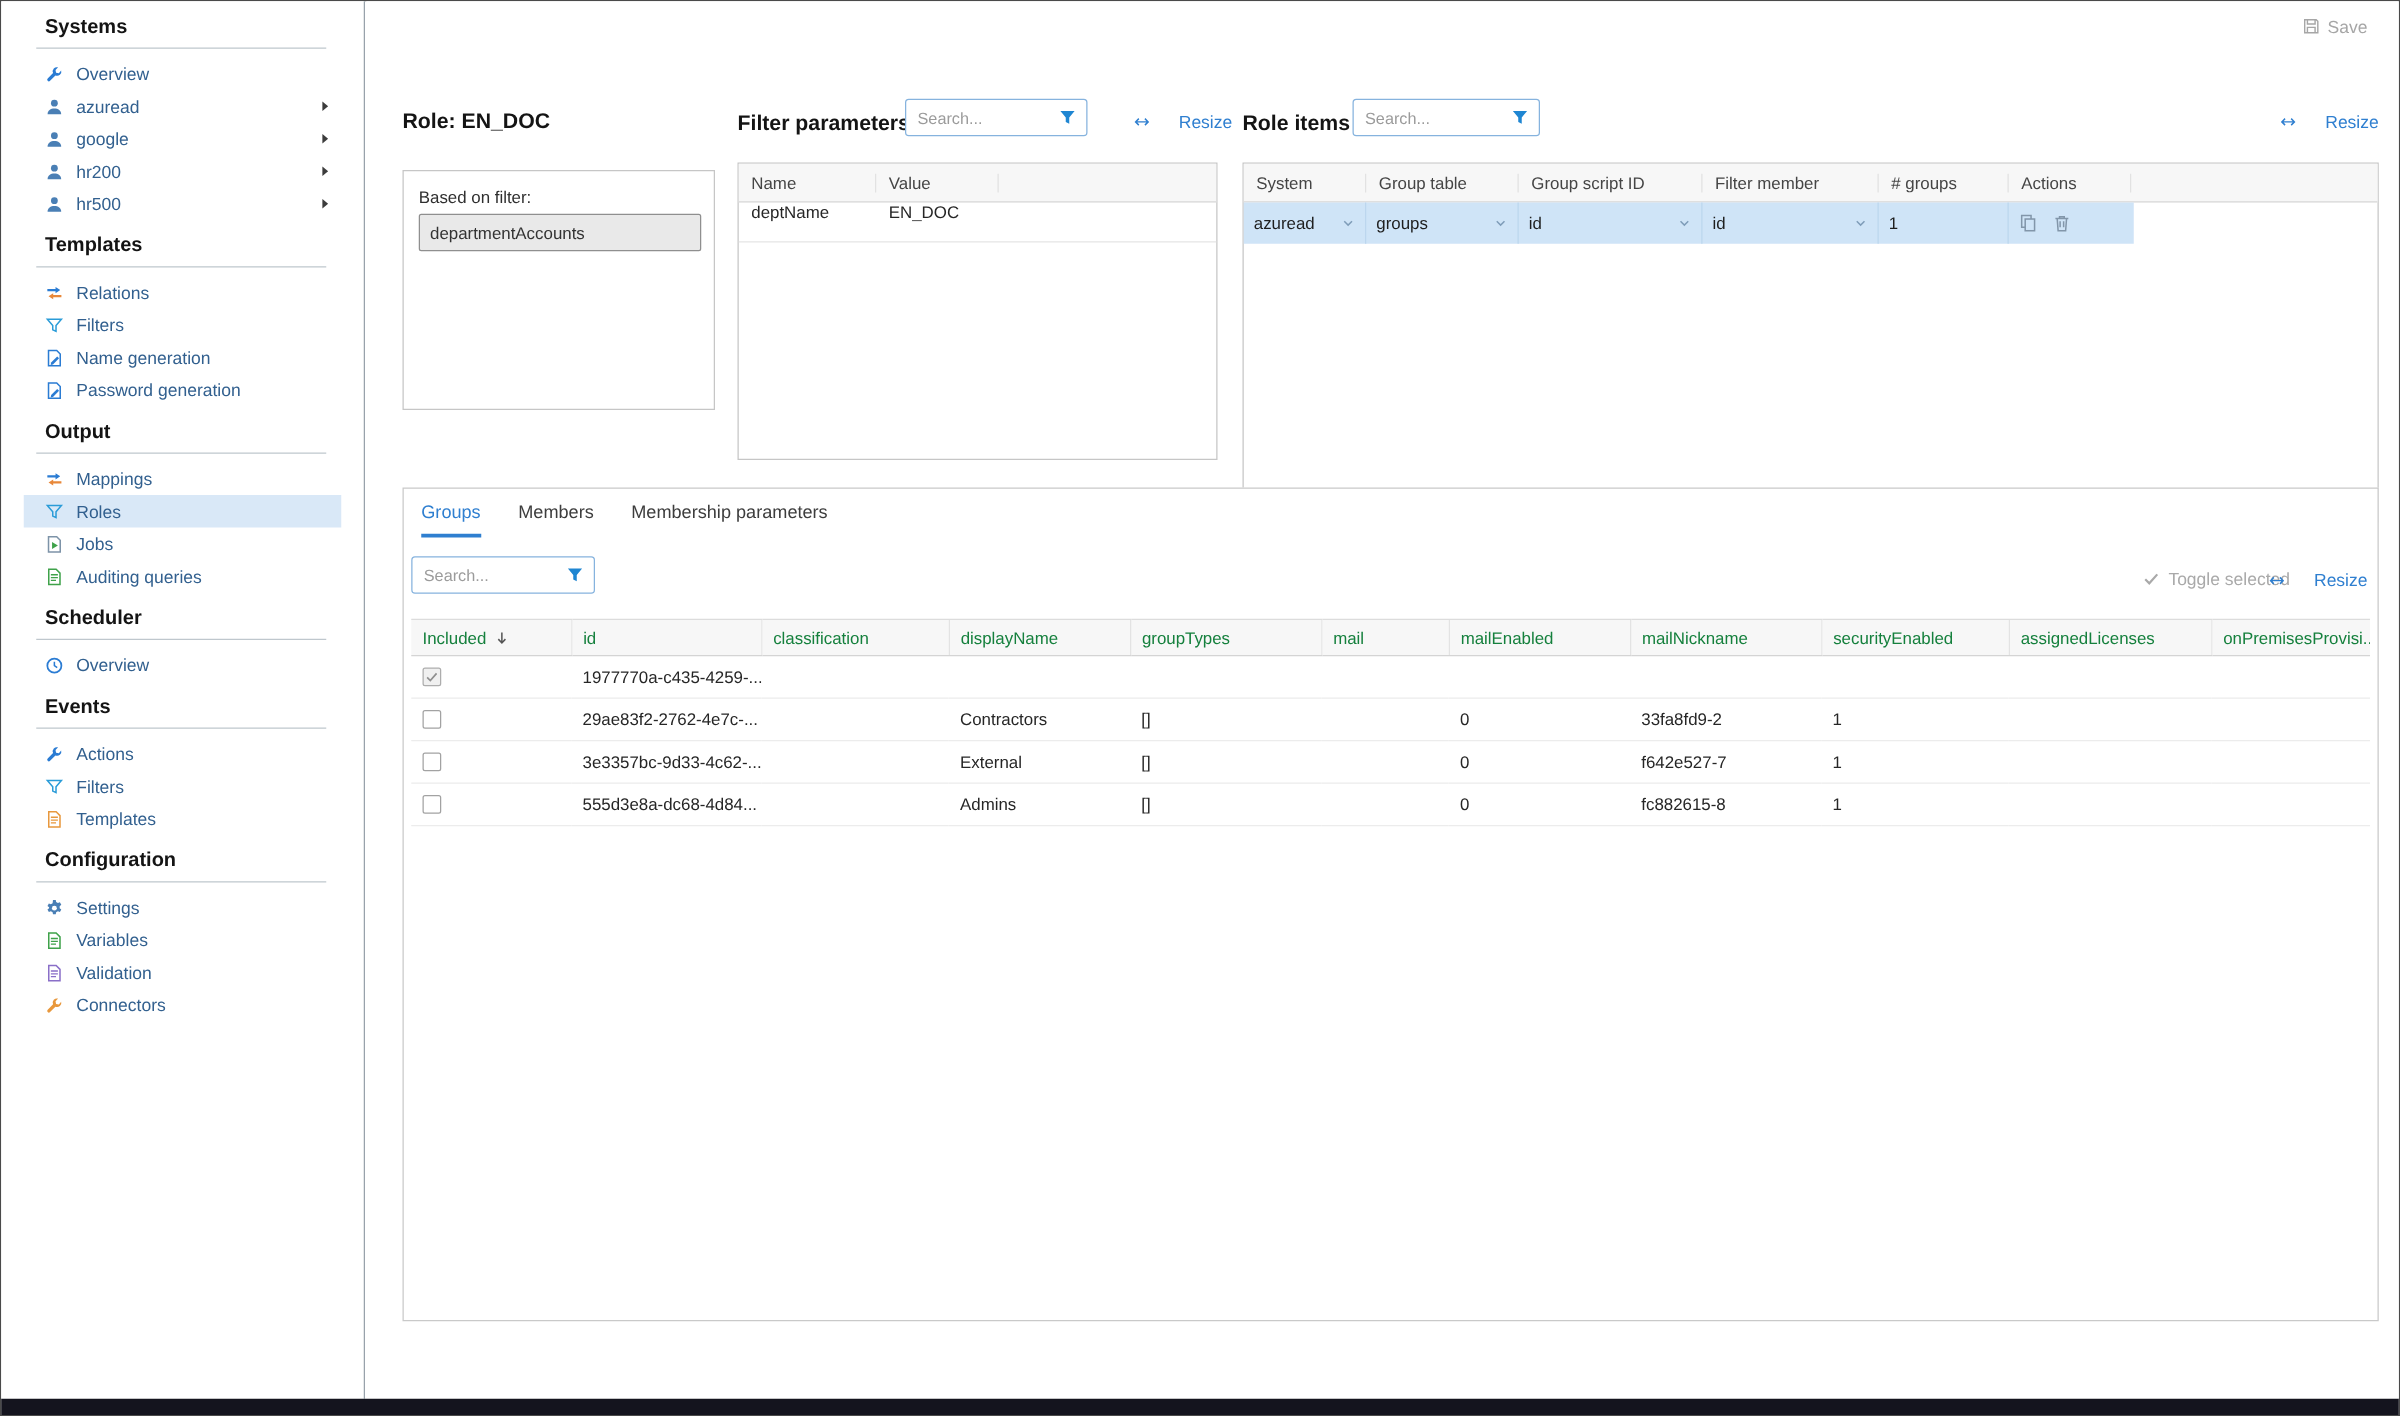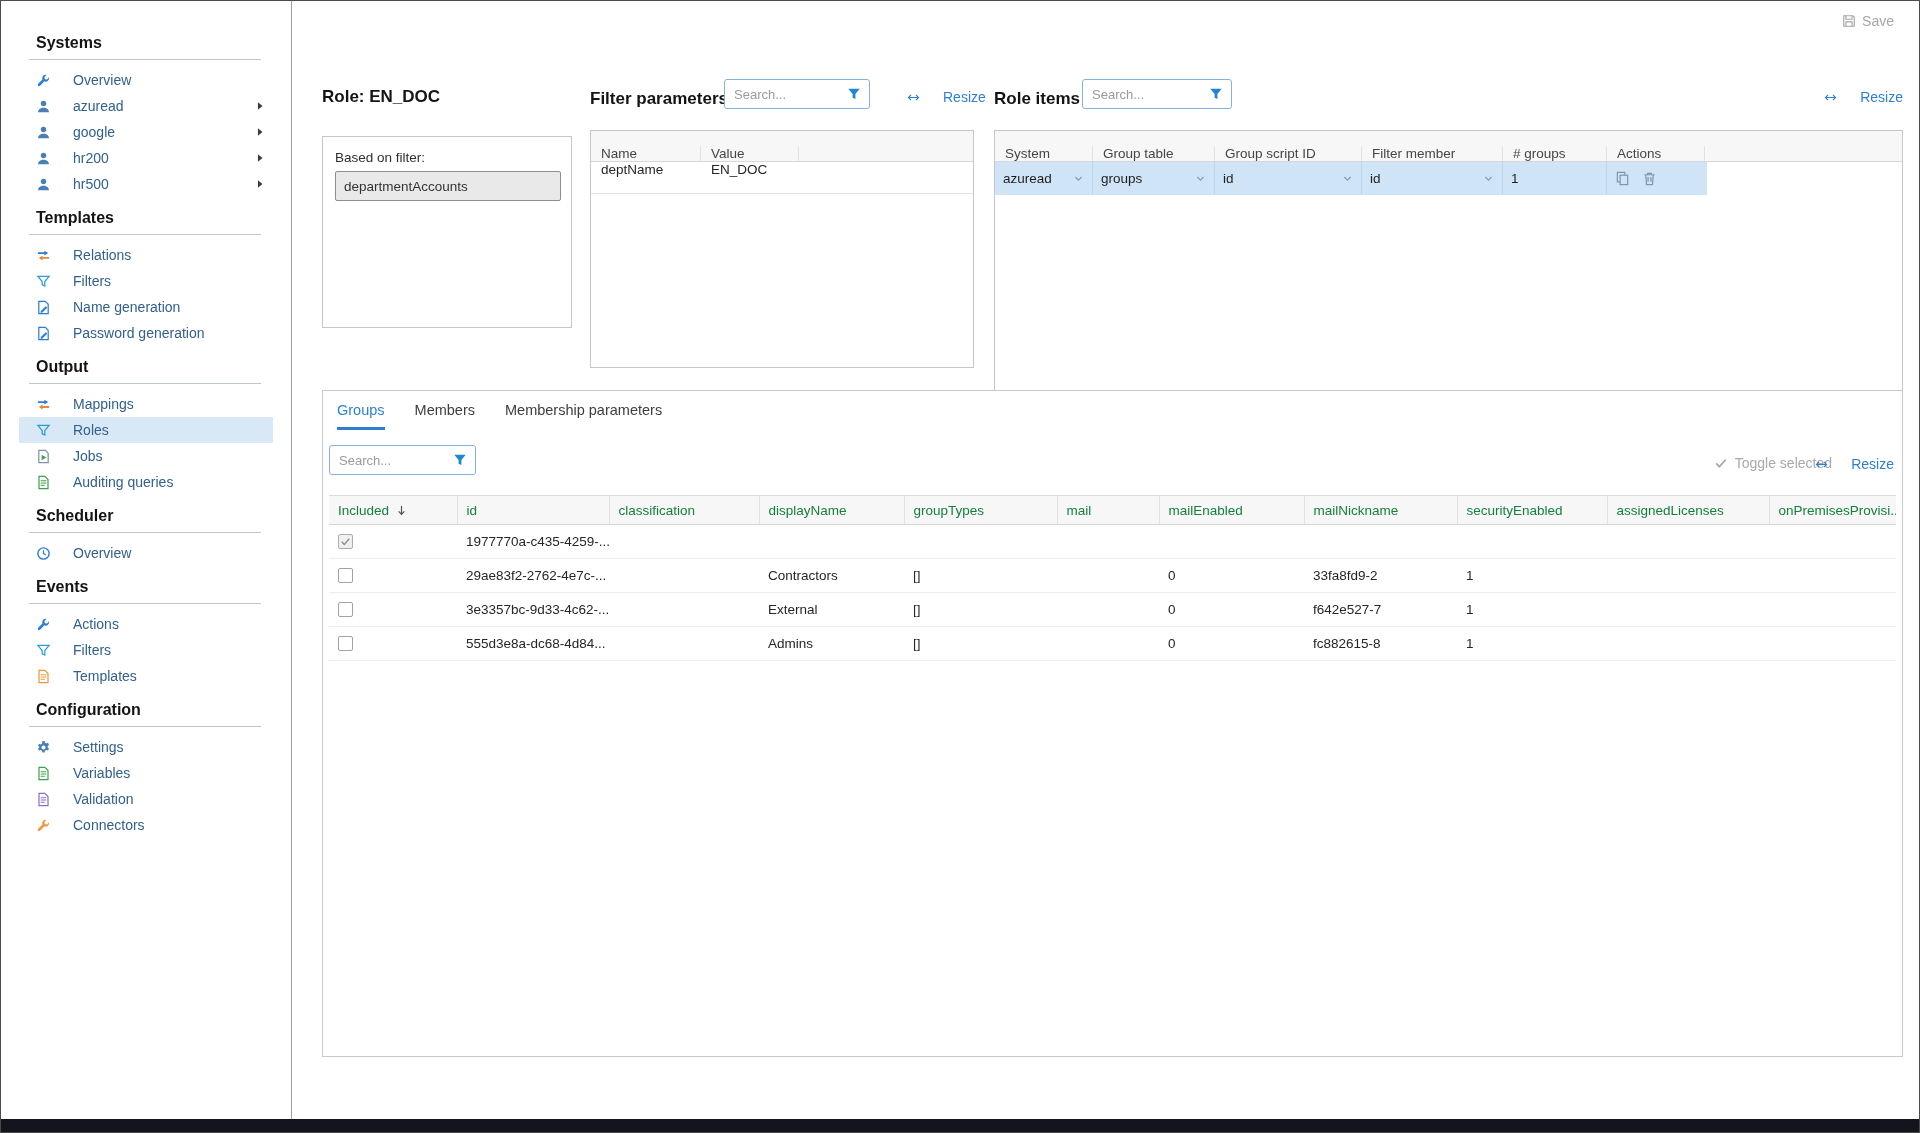--- a/index.html
+++ b/index.html
@@ -8,24 +8,24 @@
   .window{position:absolute;inset:0;border:1px solid #4a4a4a;background:#fff}
   .bottom-bar{position:absolute;left:0;right:0;bottom:0;height:13px;background:#14141e;z-index:6}
 
   
   .ic{width:15px;height:15px;flex:none;display:block}
   .ic10{width:10px;height:10px}
   .c-blue{color:#2b7cd3}.c-slate{color:#4a7fb5}.c-teal{color:#2b9cd8}
   .c-green{color:#3fa24a}.c-orange{color:#e8983d}.c-purple{color:#8a6fc8}
 
   
-  .sidebar{position:absolute;left:0;top:0;bottom:13px;width:291px;border-right:1px solid #98a2ab;background:#fff;padding-top:21px;overflow:hidden;z-index:2}
+  .sidebar{position:absolute;left:0;top:0;bottom:13px;width:291px;border-right:1px solid #98a2ab;background:#fff;padding-top:0;overflow:hidden;z-index:2}
   .side-title{font-size:16px;font-weight:700;color:#141414;padding:12px 0 7px 35px}
   .side-rule{border:none;border-top:1px solid #bfc7cd;margin:0 30px 7px 28px}
-  .side-item{display:flex;align-items:center;gap:22px;margin:0 18px;padding:5px 8px 5px 17px;font-size:14px;color:#32608f;cursor:default}
+  .side-item{display:flex;align-items:center;gap:10px;margin:0 18px;padding:5px 8px 5px 17px;font-size:14px;color:#32608f;cursor:default}
   .side-item.selected{background:#d9e8f7}
   .side-label{white-space:nowrap}
   .chev{margin-left:auto;display:flex;color:#3c3c3c}
 
   
   .main{position:absolute;left:292px;top:0;right:0;bottom:13px;background:#fff}
   .save-btn{position:absolute;top:12px;right:25px;display:flex;align-items:center;gap:6px;color:#a6a6a6;font-size:14px;cursor:default}
   .save-btn .ic{width:14px;height:14px;color:#a6a6a6}
   .role-title{position:absolute;left:29px;top:86px;font-size:17px;font-weight:700;color:#141414}
   .sec-title{position:absolute;font-size:17px;font-weight:700;color:#141414}
@@ -41,21 +41,21 @@
   .resize{position:absolute;display:flex;align-items:center;gap:22px;color:#2f7fd0;font-size:14px;cursor:pointer}
   .resize .ic{width:15px;height:13px;color:#2f7fd0}
   .r-fp{left:613px;top:88px}.r-ri{right:16px;top:88px}
 
   .based-box{position:absolute;left:29px;top:135px;width:250px;height:192px;border:1px solid #c6c6c6;background:#fff}
   .based-label{font-size:13.5px;color:#2f2f2f;padding:13px 12px 6px}
   .based-input{display:block;margin:0 12px;width:226px;height:30px;background:#e9e9e9;border:1px solid #8f8f8f;border-radius:2px;font-size:13.5px;color:#333;padding:0 8px;font-family:inherit}
 
   .fp-table{position:absolute;left:297px;top:129px;width:384px;height:238px;border:1px solid #c6c6c6;background:#fff}
   .ri-table{position:absolute;left:701px;top:129px;right:16px;height:288px;border:1px solid #c6c6c6;background:#fff}
-  .thead{display:flex;background:#f7f7f7;border-bottom:1px solid #d7d7d7;height:31px;align-items:flex-end}
+  .thead{display:flex;background:#f7f7f7;border-bottom:1px solid #d7d7d7;height:31px;align-items:center}
   .hcell{font-size:13.5px;color:#454545;padding:0 10px;display:flex;align-items:center;border-right:1px solid #e2e2e2;white-space:nowrap;overflow:hidden}
   .hcell.fill{flex:1;border-right:none}
   .trow{display:flex;height:32px;align-items:flex-start;border-bottom:1px solid #e5e5e5}
   .tcell{font-size:13.5px;color:#262626;padding:0 10px;overflow:hidden;white-space:nowrap}
 
   .ri-row{display:flex;width:712px;height:33px;background:#cfe4f7;align-items:stretch}
   .ri-cell{display:flex;align-items:center;gap:4px;padding:0 8px;font-size:13.5px;color:#1e1e1e;border-right:1px solid #bcd6ee;overflow:hidden;white-space:nowrap}
   .ri-cell .chevd{margin-left:auto;color:#7f9db9;width:11px;height:11px;flex:none}
   .act-btn{display:flex;align-items:center;cursor:pointer}
   .act-btn .ic{width:15px;height:15px;color:#8296aa}

